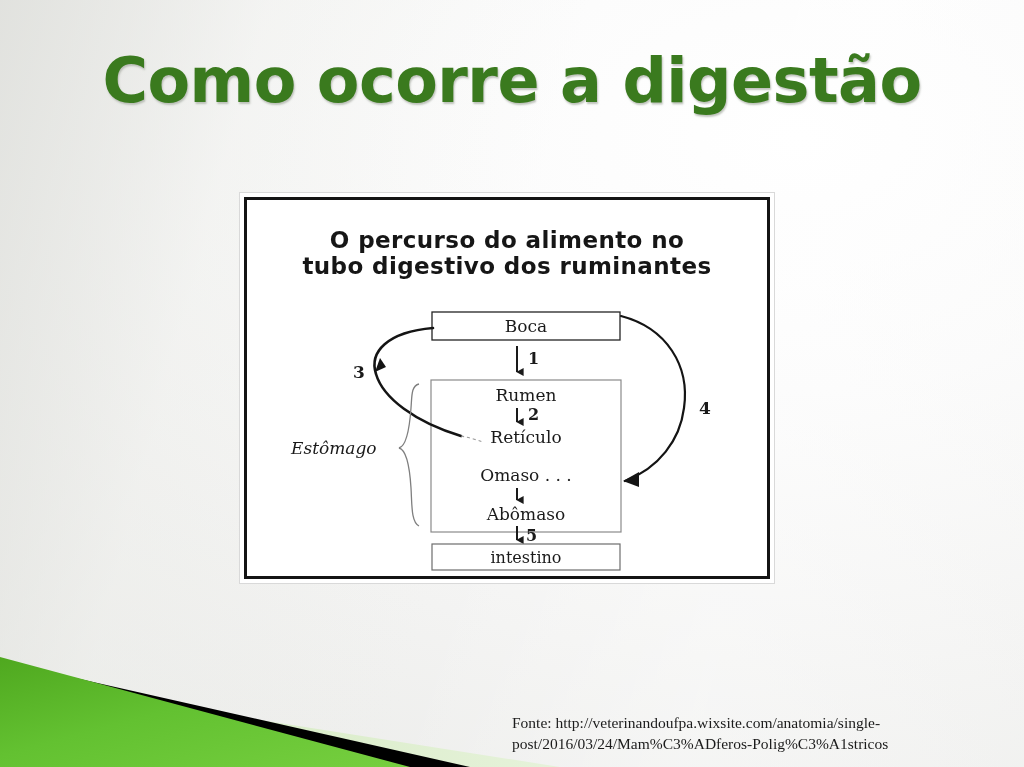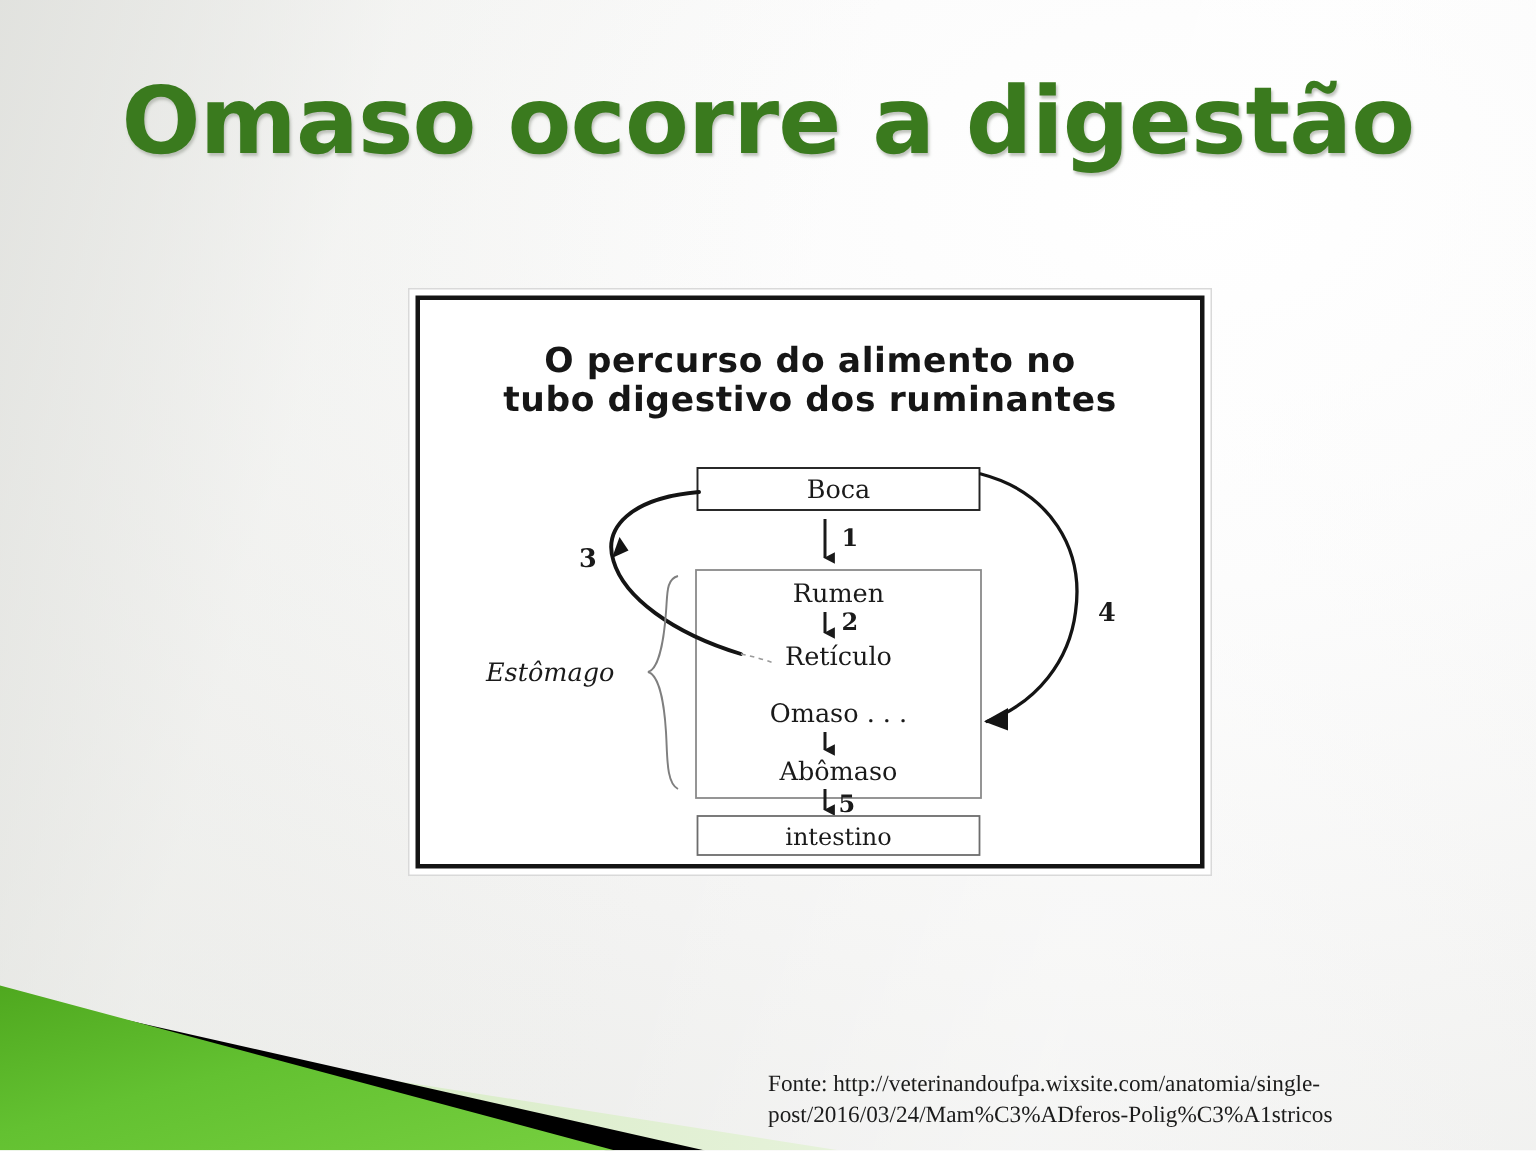--- a/index.html
+++ b/index.html
@@ -44,21 +44,21 @@
     font-size: 62px;
     letter-spacing: -0.5px;
     color: #3a7a1e;
     text-shadow: 1px 2px 2px rgba(170,175,165,0.75);
     white-space: nowrap;
   }
 
   
   #picture {
     position: absolute;
-    left: 272px;
+    left: 239px;
     top: 192px;
     width: 536px;
     height: 392px;
     background: #ffffff;
     border: 1px solid #d9d9d9;
     box-sizing: border-box;
     padding: 4px;
   }
   #picture-inner {
     position: relative;
@@ -94,21 +94,21 @@
     color: #1b1b1b;
   }
 </style>
 </head>
 <body>
 
 <div id="slide">
 
   <div id="slide-sheen"></div>
 
-  <div id="title">Omaso ocorre a digestão</div>
+  <div id="title">Como ocorre a digestão</div>
 
   <div id="picture">
     <div id="picture-inner">
 
       <svg id="diagram-svg" viewBox="0 0 520 376" xmlns="http://www.w3.org/2000/svg">
 
         <defs>
           <marker id="arrowDown" markerWidth="9" markerHeight="9" refX="4.5" refY="7.4" orient="auto" markerUnits="userSpaceOnUse">
             <path d="M0.6,0.8 L4.5,8.2 L8.4,0.8 Z" fill="#1a1a1a"></path>
           </marker>

